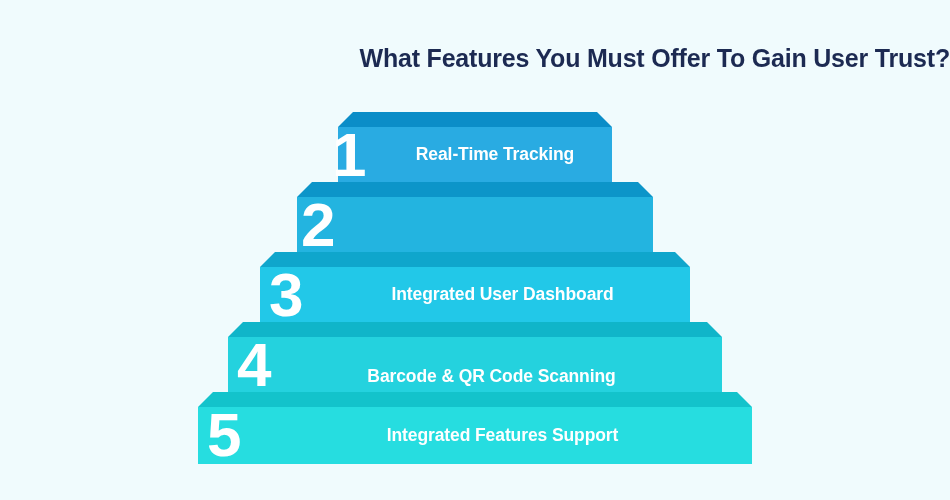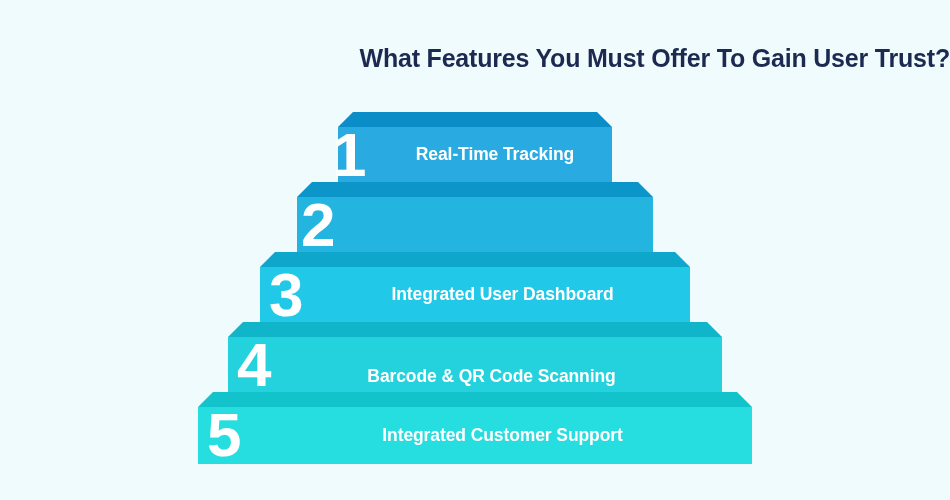--- a/index.html
+++ b/index.html
@@ -88,15 +88,15 @@
       </svg>
       <div class="step-number" style="left: 237px; top: 12px;">4</div>
       <div class="step-label" style="left: 272px; width: 439px; top: 31.5px; margin-top: 12px;">Barcode &amp; QR Code Scanning</div>
     </div>
     <div class="step" style="top: 280px; height: 72px;">
       <svg class="step-svg" width="950" height="72" viewBox="0 0 950 72">
         <polygon points="213,0 737,0 752,15 198,15" fill="#13C3CB"></polygon>
         <rect x="198" y="15" width="554" height="57" fill="#26DDE0"></rect>
       </svg>
       <div class="step-number" style="left: 207px; top: 12px;">5</div>
-      <div class="step-label" style="left: 253px; width: 499px; top: 32.5px;">Integrated Customer Support</div>
+      <div class="step-label" style="left: 253px; width: 499px; top: 32.5px;">Integrated Features Support</div>
     </div>
   </div>
 
 </body></html>

